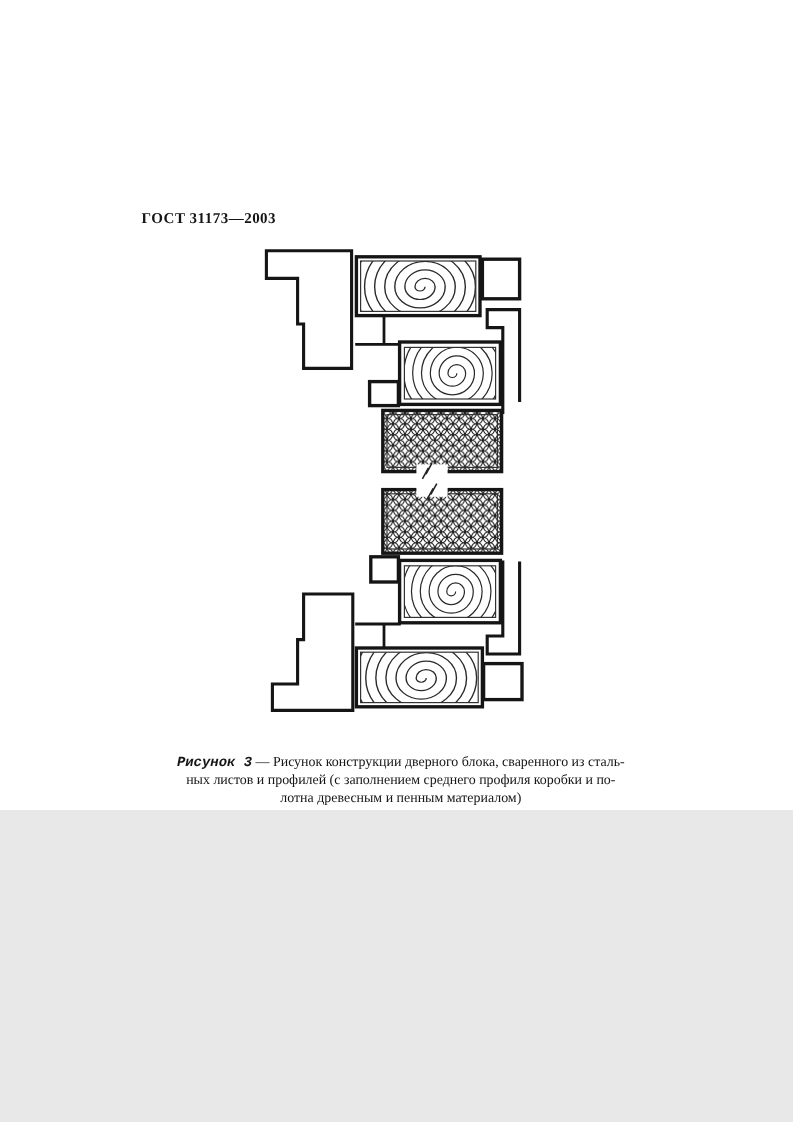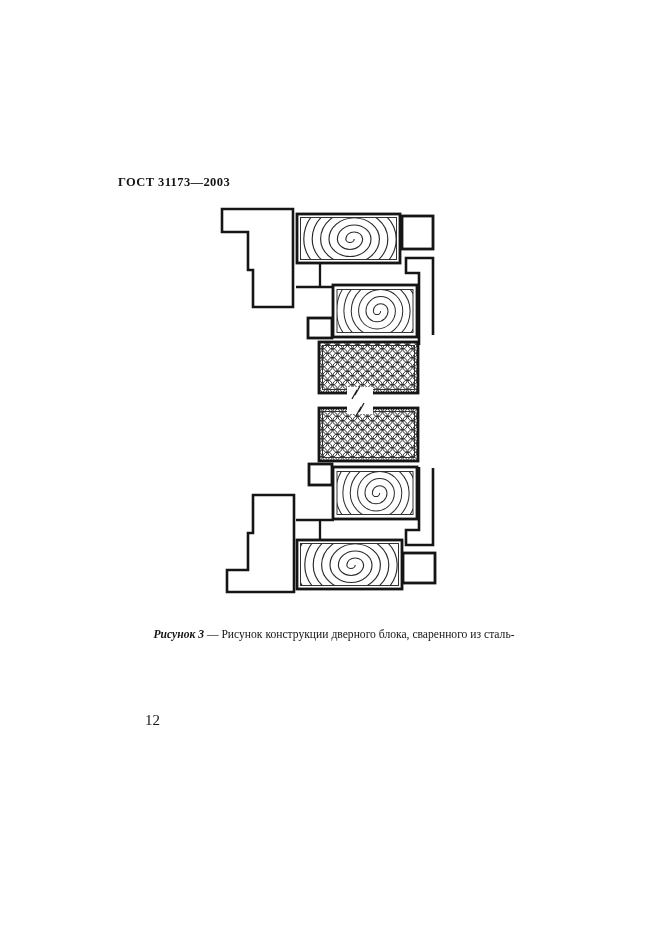--- a/index.html
+++ b/index.html
@@ -1,34 +1,34 @@
 <!DOCTYPE html>
 <html><head>
 <meta charset="utf-8">
 <style>
   html,body{margin:0;padding:0;background:#e8e8e8;}
   .page{
     position:relative;
-    width:661px;height:935px;
+    width:661px;height:675px;
     background:#ffffff;
     font-family:"Liberation Serif","DejaVu Serif",serif;
     color:#151515;
     overflow:hidden;
   }
   .doc-header{
     position:absolute;left:118px;top:175px;
     font-size:12.5px;font-weight:bold;letter-spacing:.4px;
     white-space:nowrap;
   }
   .fig-svg{position:absolute;left:0;top:0;}
   .caption{
     position:absolute;left:131px;top:628px;width:406px;
     font-size:11.6px;line-height:14.3px;text-align:center;
   }
-  .cap-label{font-weight:bold;font-style:italic;}
+  .cap-label{font-weight:bold;font-style:italic;font-family:Liberation Mono, monospace;}
   .pagenum{
     position:absolute;left:145px;top:712px;
     font-size:15px;
   }
   
   .shape{fill:#ffffff;stroke:#151515;stroke-width:2.6;stroke-linejoin:miter;}
   .thick{fill:#ffffff;stroke:#151515;stroke-width:2.8;}
   .foam{fill:url(#foam);}
   .thin{fill:none;stroke:#333333;stroke-width:1;}
   .grain{fill:none;stroke:#2a2a2a;stroke-width:1.1;}
@@ -145,17 +145,19 @@
       </g>
     </g>
 
     <rect class="thick" x="403" y="553" width="32" height="30"></rect>
 
     <path class="shape" d="M253,495 H294 V592 H227 V570 H248 V533 H253 Z"></path>
   </svg>
 
   <div class="caption">
     <div><span class="cap-label">Рисунок 3</span><span> — Рисунок конструкции дверного блока, сваренного из сталь-</span></div>
+    <div>ных листов и профилей (с заполнением среднего профиля коробки и по-</div>
+    <div>лотна древесным и пенным материалом)</div>
   </div>
 
   <div class="pagenum">12</div>
 
 </div>
 
 </body></html>

